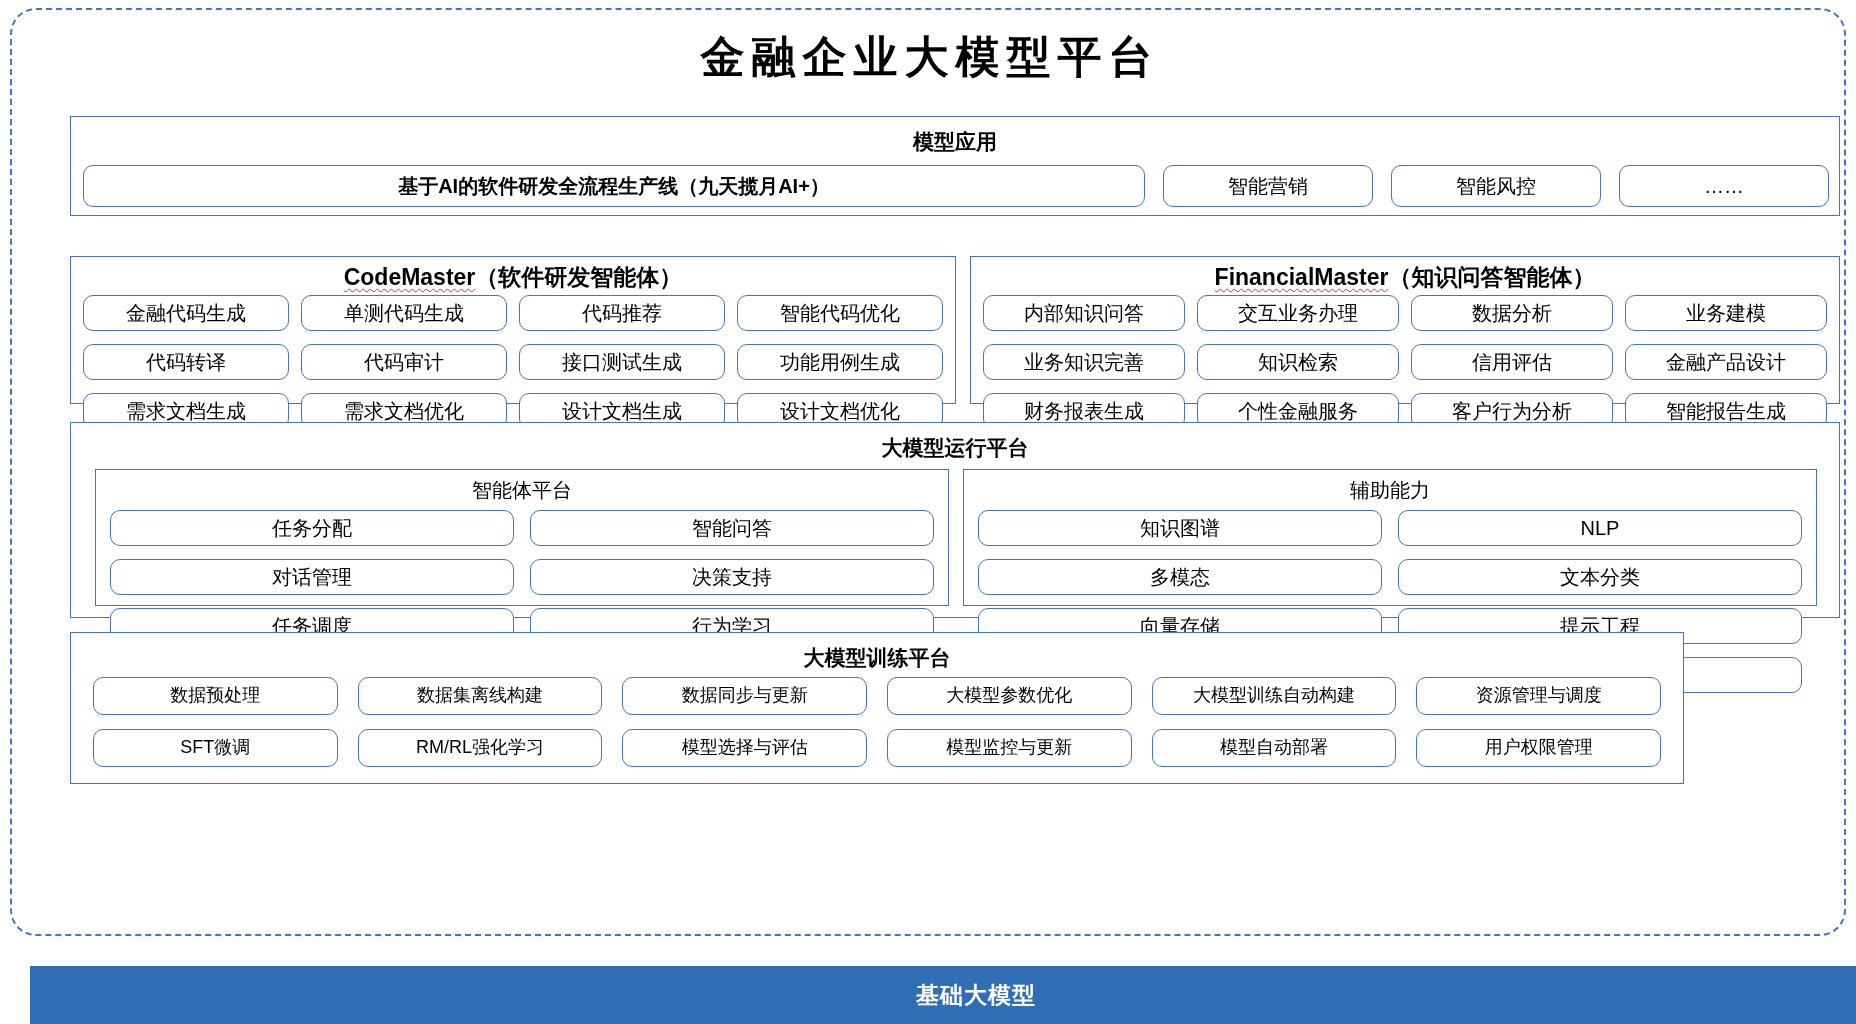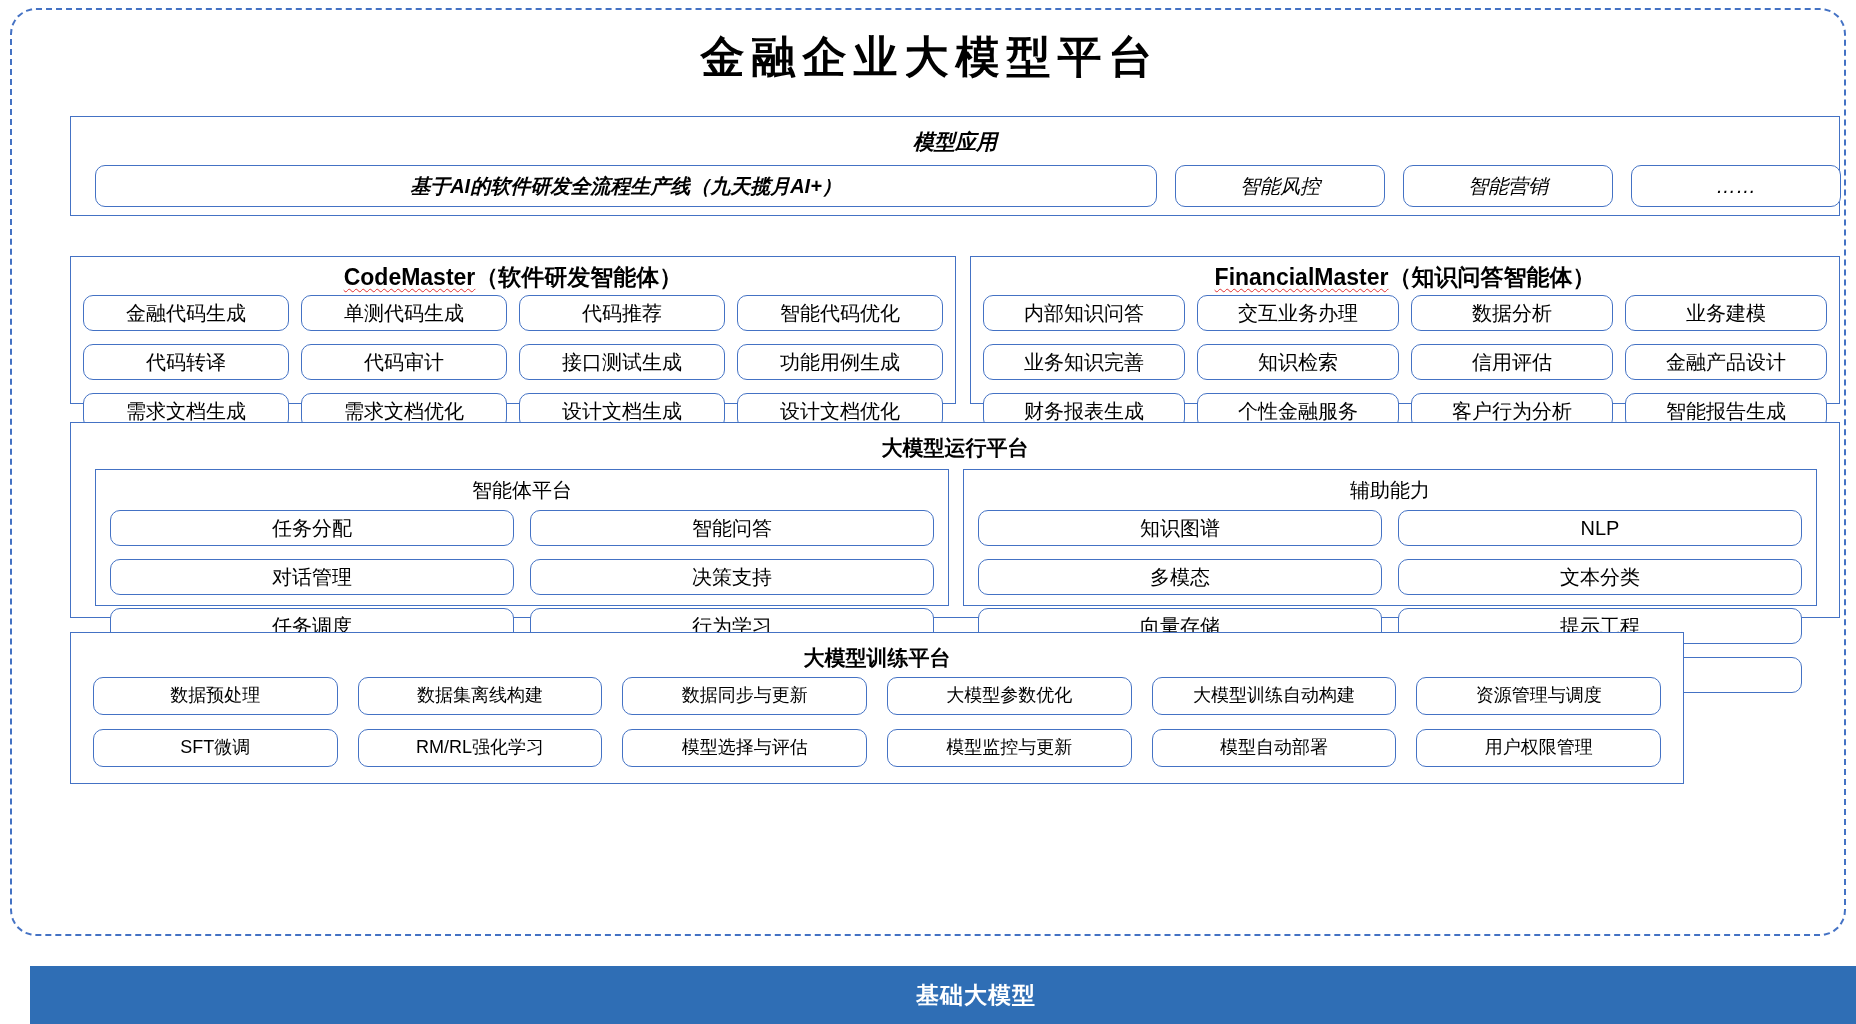--- a/index.html
+++ b/index.html
@@ -74,24 +74,24 @@
     font-size: 20px;
     color: #000000;
     text-align: center;
     line-height: 1.1;
     white-space: nowrap;
   }
   .pill.bold { font-weight: 700; }
   .pill.small { font-size: 18px; }
 
   
-  #model-app { left: 58px; top: 106px; width: 1770px; height: 100px; font-style: italic; }
+  #model-app { left: 58px; top: 106px; width: 1770px; height: 100px; }
   #model-app .ma-row {
     position: absolute;
-    left: 24px; top: 48px;
+    left: 12px; top: 48px;
     width: 1746px; height: 42px;
     display: flex;
     gap: 18px;
     border-radius: 12px;
   }
   #model-app .ma-wide { flex: 0 0 1062px; }
   #model-app .ma-cell { flex: 1 1 0; }
   #model-app .panel-title { position: absolute; left: 0; top: 14px; width: 100%; }
 
   
@@ -187,22 +187,22 @@
 <body>
 
 <div class="outer-frame">
 
   <div class="main-title">金融企业大模型平台</div>
 
   <div class="panel" id="model-app">
     <div class="panel-title">模型应用</div>
     <div class="ma-row">
       <div class="pill bold ma-wide">基于AI的软件研发全流程生产线（九天揽月AI+）</div>
+      <div class="pill ma-cell">智能营销</div>
       <div class="pill ma-cell">智能风控</div>
-      <div class="pill ma-cell">智能营销</div>
       <div class="pill ma-cell">……</div>
     </div>
   </div>
 
   <div class="panel agent-panel" id="financialmaster-panel">
     <div class="agent-title">
       <span class="squiggle">FinancialMaster</span><span>（知识问答智能体）</span>
     </div>
     <div class="agent-grid">
       <div class="pill">内部知识问答</div>

